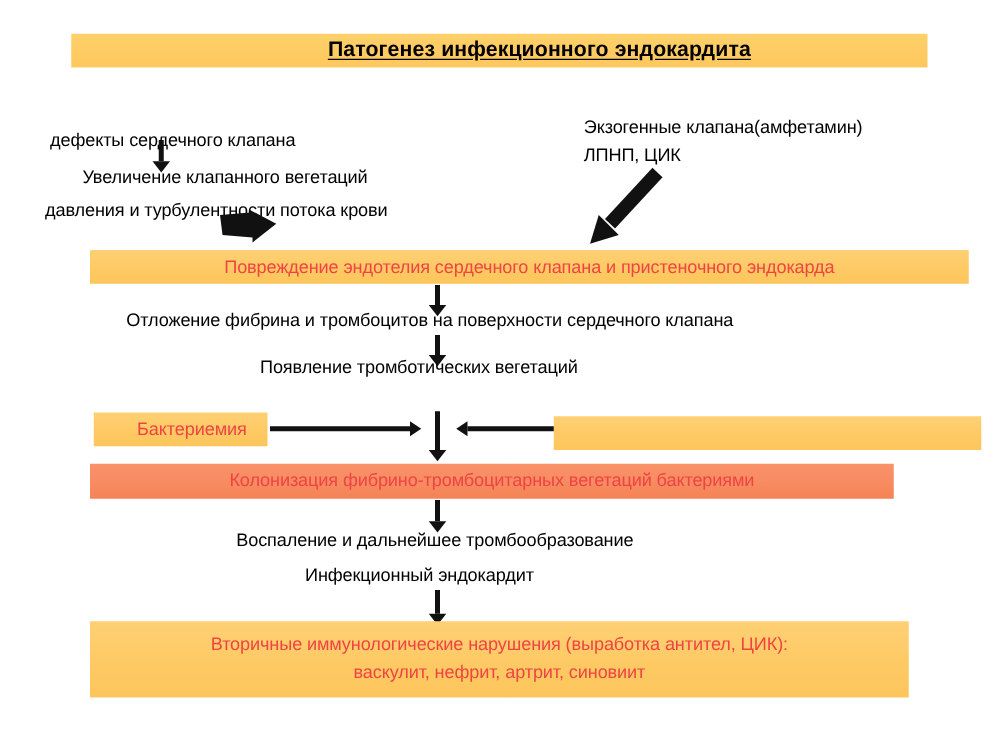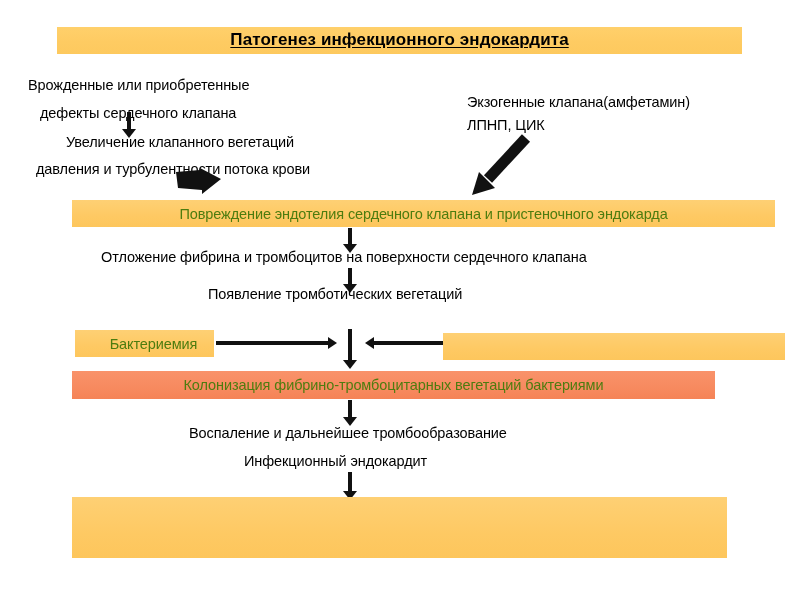--- a/index.html
+++ b/index.html
@@ -32,20 +32,21 @@
     left: 57px;
     top: 26px;
     width: 685px;
     height: 28px;
     display: flex;
     align-items: center;
     justify-content: center;
     font-size: 17px;
     font-weight: bold;
     letter-spacing: 0.1px;
+    padding-left: 32px;
   }
   .title-text span {
     text-decoration: underline;
     text-underline-offset: 2px;
   }
   .free-text {
     position: absolute;
     font-size: 14.5px;
     font-weight: normal;
     white-space: nowrap;
@@ -58,21 +59,21 @@
     background: linear-gradient(180deg, #f9926a 0%, #f78a5f 60%, #f58356 100%);
   }
   .band-label {
     position: absolute;
     display: flex;
     align-items: center;
     justify-content: center;
     font-size: 14.5px;
     white-space: nowrap;
     letter-spacing: -0.1px;
-    color: #4d7c0f;
+    color: #ef4444;
   }
   .band-label.two-line {
     flex-direction: column;
     line-height: 1.45;
   }
   .v-arrow {
     position: absolute;
     width: 14px;
   }
   .v-arrow .shaft {
@@ -124,21 +125,20 @@
 </head>
 <body>
 
 <div id="slide">
 
   <div class="band title-band"></div>
   <div class="title-text">
     <span>Патогенез инфекционного эндокардита</span>
   </div>
 
-  <div class="free-text" style="left:28px; top:77px;">Врожденные или приобретенные</div>
   <div class="free-text" style="left:40px; top:105px;">дефекты сердечного клапана</div>
   <div class="free-text" style="left:66px; top:134px;">Увеличение клапанного вегетаций</div>
   <div class="free-text" style="left:36px; top:161px;">давления и турбулентности потока крови</div>
 
   <div class="v-arrow" style="left:122px; top:112px; height:26px;">
     <div class="shaft" style="height:17px;"></div>
     <div class="head" style="top:17px;"></div>
   </div>
 
   <svg class="block-arrow" style="left:176px; top:168px;" width="46" height="28" viewBox="0 0 46 28">
@@ -202,14 +202,18 @@
   <div class="free-text" style="left:189px; top:425px;">Воспаление и дальнейшее тромбообразование</div>
 
   <div class="free-text" style="left:244px; top:453px;">Инфекционный эндокардит</div>
 
   <div class="v-arrow" style="left:343px; top:472px; height:28px;">
     <div class="shaft" style="height:19px;"></div>
     <div class="head" style="top:19px;"></div>
   </div>
 
   <div class="band band-yellow" style="left:72px; top:497px; width:655px; height:61px;"></div>
+  <div class="band-label two-line" style="left:72px; top:497px; width:655px; height:61px;">
+    <div>Вторичные иммунологические нарушения (выработка антител, ЦИК):</div>
+    <div>васкулит, нефрит, артрит, синовиит</div>
+  </div>
 
 </div>
 
 </body></html>

